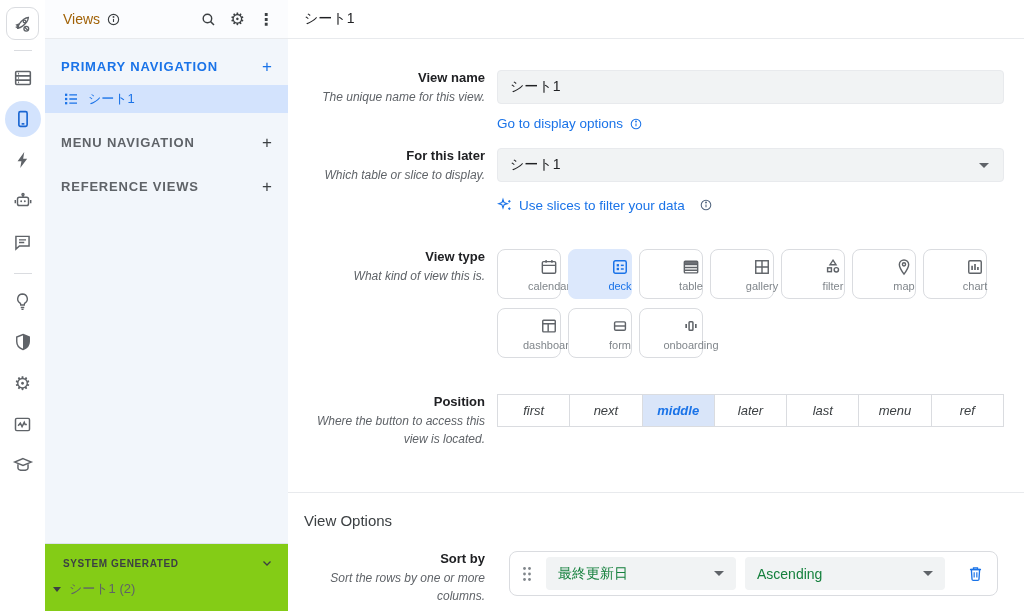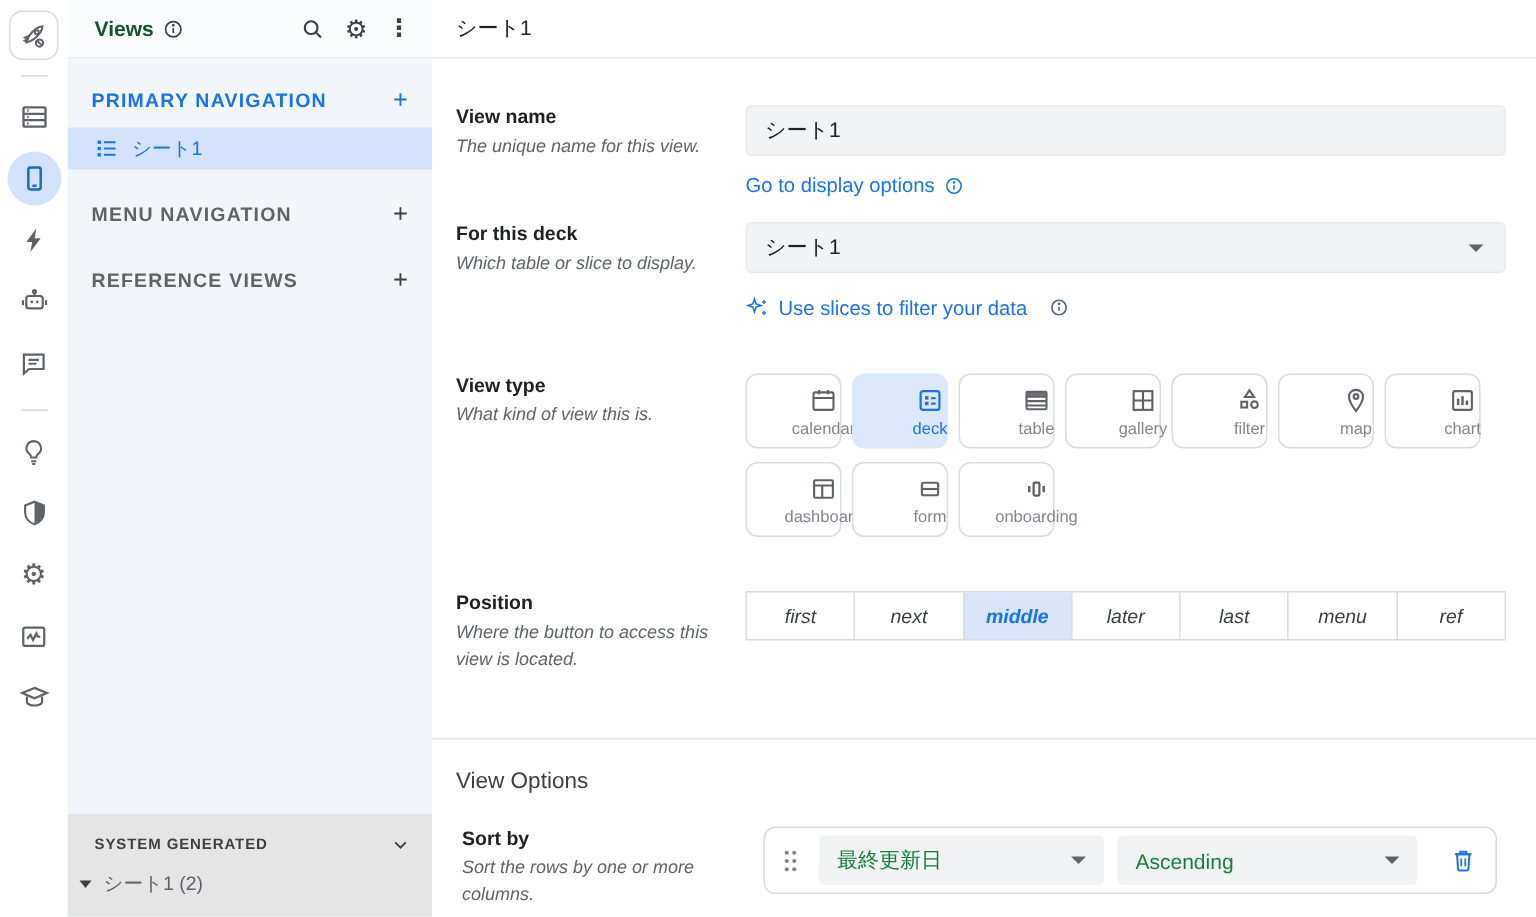--- a/index.html
+++ b/index.html
@@ -14,54 +14,54 @@
   .rail-divider { width:18px; height:1px; background:#DADCE0; margin:10px 0 9px; }
   .rail-btn { width:36px; height:36px; border-radius:50%; display:flex; align-items:center;
     justify-content:center; margin-bottom:5px; cursor:pointer; }
   .rail-btn.active { background:#D3E3FD; }
   .rail-gear { font-size:19px; color:#5F6368; line-height:1; }
 
   
   .sidebar { position:absolute; left:45px; top:0; bottom:0; width:243px; background:#F2F6FB; }
   .sb-header { height:39px; background:#FBFCFE; border-bottom:1px solid #E8EAED;
     display:flex; align-items:center; padding:0 14px 0 18px; }
-  .sb-title { font-size:14px; font-weight:700; color:#14532d; margin-right:6px; }
+  .sb-title { font-size:14px; font-weight:400; color:#a16207; margin-right:6px; }
   .sb-header .spacer { flex:1; }
   .sb-hicon { margin-left:13px; cursor:pointer; display:flex; align-items:center; }
   .kebab { font-size:16px; font-weight:700; color:#3C4043; letter-spacing:0; }
 
   .sb-section { height:26px; display:flex; align-items:center; justify-content:space-between;
     padding:0 16px; margin-top:14px; }
   .sb-section .lbl { font-size:13px; font-weight:600; letter-spacing:.8px; color:#5F6368; }
   .sb-section.accent .lbl { color:#1A73E8; }
   .sb-plus { font-size:17px; color:#3C4043; cursor:pointer; line-height:1; }
   .sb-section.accent .sb-plus { color:#1A73E8; }
 
   .sb-item { height:28px; margin-top:6px; display:flex; align-items:center; gap:9px;
     padding:0 18px; font-size:13px; color:#3C4043; cursor:pointer; }
   .sb-item.selected { background:#D3E3FD; color:#1A73E8; }
 
   .sb-footer { position:absolute; left:0; right:0; bottom:0; height:68px;
-    background:#e5e5e5; border-top:1px solid #DDE3ED; }
+    background:#84cc16; border-top:1px solid #DDE3ED; }
   .sb-foot-row1 { height:32px; display:flex; align-items:center; justify-content:space-between;
     padding:6px 14px 0 18px; }
   .sb-foot-row1 .lbl { font-size:10px; font-weight:700; letter-spacing:.6px; color:#3C4043; }
   .sb-foot-row2 { display:flex; align-items:center; gap:8px; padding:4px 18px 0 8px;
     font-size:13px; color:#5F6368; cursor:pointer; }
   .tri-down { width:0; height:0; border-left:4px solid transparent; border-right:4px solid transparent;
     border-top:5px solid #3C4043; }
 
   
   .main { position:absolute; left:288px; top:0; right:0; bottom:0; background:#fff; }
   .main-header { height:39px; border-bottom:1px solid #E8EAED; display:flex; align-items:center;
     padding:0 16px; font-size:14px; color:#202124; }
   .content { padding:0 20px 0 16px; }
 
   .frow { display:flex; }
-  .frow .labels { width:193px; flex:none; padding-right:12px; }
+  .frow .labels { width:193px; flex:none; padding-right:12px;text-align:right; }
   .frow .lab { font-size:13px; font-weight:700; color:#202124; }
   .frow .desc { font-size:12px; color:#5F6368; line-height:1.5; margin-top:3px;font-style:italic; }
   .frow .field { width:507px; flex:none; }
 
   .inputbox { width:507px; height:34px; background:#F1F3F4; border:1px solid #E8EAED;
     border-radius:4px; font-size:14px; color:#202124; padding:0 12px;
     font-family:inherit; outline:none; }
   .selectbox { width:507px; height:34px; background:#F1F3F4; border:1px solid #E8EAED;
     border-radius:4px; display:flex; align-items:center; justify-content:space-between;
     padding:0 14px 0 12px; font-size:14px; cursor:pointer; }
@@ -287,21 +287,21 @@
                 <path d="M12 11v5"></path>
                 <circle cx="12" cy="7.8" r="0.7" fill="#1A73E8"></circle>
             </svg>
           </span>
         </div>
       </div>
     </div>
 
     <div class="frow" style="margin-top:17px;">
       <div class="labels">
-        <div class="lab">For this deck</div>
+        <div class="lab">For this later</div>
         <div class="desc">Which table or slice to display.</div>
       </div>
       <div class="field">
         <div class="selectbox">
           <span>シート1</span>
           <span class="caret"></span>
         </div>
         <div class="linkline" style="margin-top:15px;">
           <span>
             <svg width="16" height="16" viewBox="0 0 24 24" fill="none" stroke="#1A73E8" stroke-width="1.6">

